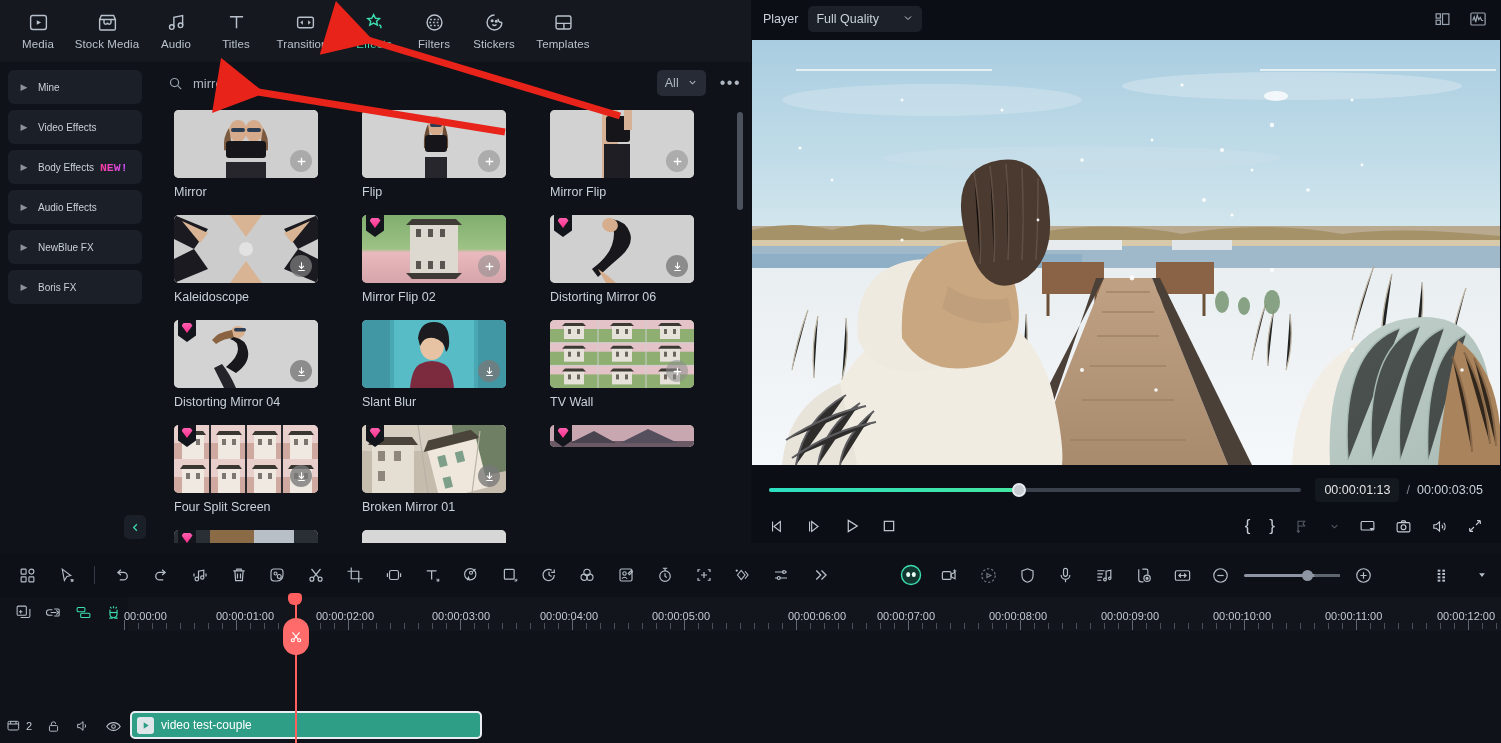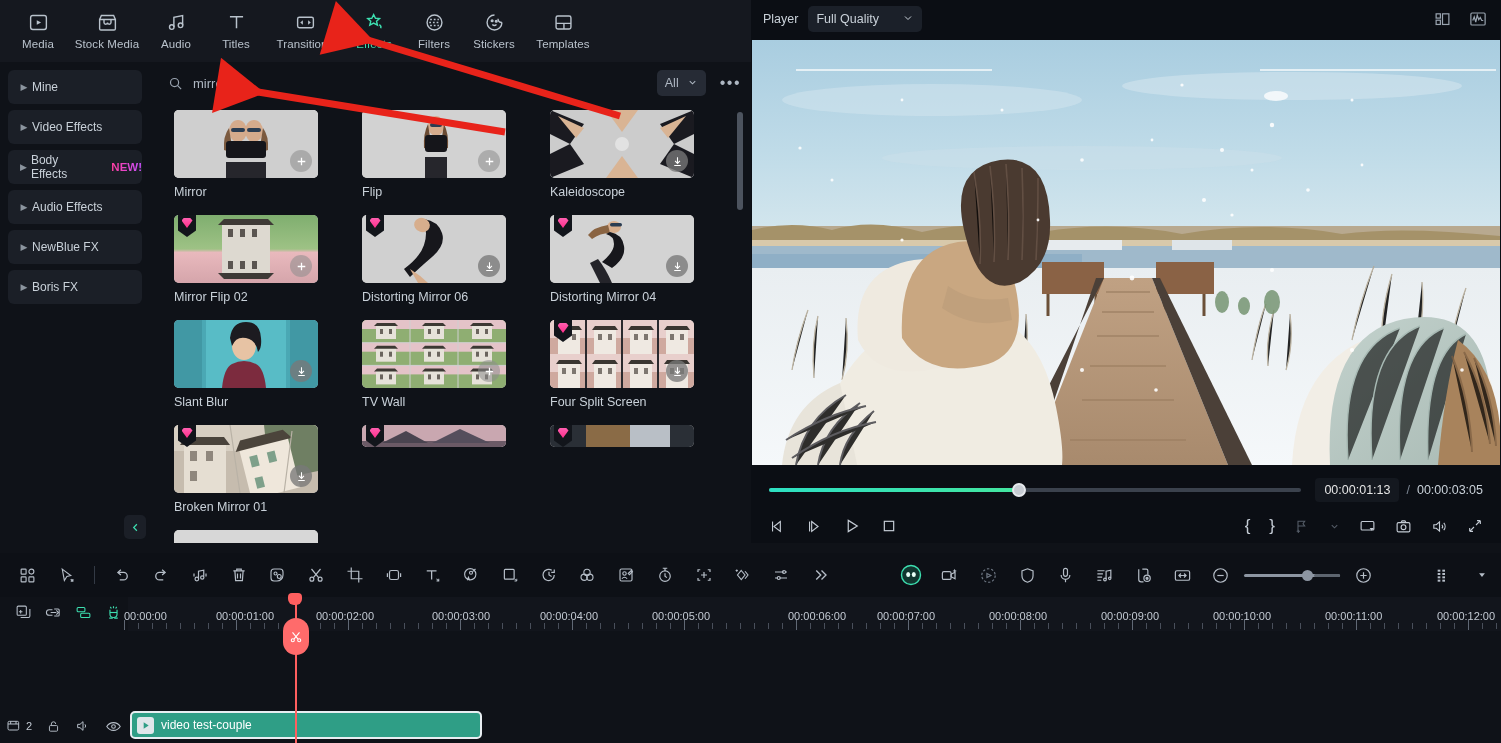--- a/index.html
+++ b/index.html
@@ -35,25 +35,25 @@
   }
   .catitem {
     height: 34px; margin: 0 8px 6px 8px; border-radius: 6px;
     background: #1b1f27; display: flex; align-items: center;
     padding-left: 8px; cursor: pointer;
   }
   .catitem .caret {
     width: 16px; color: #8b949e; font-size: 9px; line-height: 1;
     display:flex; align-items:center; justify-content:center;
   }
-  .catitem .catlabel { font-size: 12px; color: #c9d1d9; }
+  .catitem .catlabel { font-size: 10px; color: #c9d1d9; margin-left: 6px; }
   .badge-new {
-    margin-left: 18px; font-size: 11.5px; font-weight: bold;
+    margin-left: 6px; font-size: 11.5px; font-weight: bold;
     background: linear-gradient(90deg,#ff3d9e,#c850ff);
-    -webkit-background-clip: text; background-clip: text; color: transparent;
+    -webkit-background-clip: text; background-clip: text; color: transparent; font-family: Liberation Mono, monospace;
   }
   .collapse-btn {
     position: absolute; left: 124px; top: 515px; width: 22px; height: 24px;
     background: #1b1f27; border-radius: 5px; display:flex;
     align-items:center; justify-content:center; color:#3ddfb0; cursor:pointer;
   }
 
   
   .browser {
     position: absolute; left: 150px; top: 62px; width: 601px; height: 481px;
@@ -408,20 +408,39 @@
             </svg>
             <div class="act plain">
               <svg width="13" height="13" viewBox="0 0 24 24" stroke="currentColor" stroke-width="2.4" fill="none">
                   <path d="M12 5v14M5 12h14"></path>
                 </svg>
             </div>
           </div>
           <div class="name">Flip</div>
         </div>
 
+        <div class="cell">
+          <div class="thumb">
+            <svg class="ph" viewBox="0 0 144 68" preserveAspectRatio="none">
+              <rect width="144" height="68" fill="#d2d2d2"></rect>
+              <g>
+                  <path d="M52 0h16v68h-16z" fill="#d7b195"></path>
+              <rect x="56" y="6" width="24" height="26" rx="3" fill="#15151a"></rect>
+              <rect x="54" y="34" width="26" height="34" fill="#1e1e24"></rect>
+              <path d="M74 0h8v20h-8z" fill="#d7b195"></path>
+                </g>
+            </svg>
+            <div class="act plain">
+              <svg width="13" height="13" viewBox="0 0 24 24" stroke="currentColor" stroke-width="2.4" fill="none">
+                  <path d="M12 5v14M5 12h14"></path>
+                </svg>
+            </div>
+          </div>
+          <div class="name">Mirror Flip</div>
+        </div>
 
         <div class="cell">
           <div class="thumb">
             <svg class="ph" viewBox="0 0 144 68" preserveAspectRatio="none">
               <rect width="144" height="68" fill="#cccccc"></rect>
               <g fill="#1a1a20">
                 <path d="M0 0l34 14-14 20L0 24z"></path>
                   <path d="M144 0l-34 14 14 20 20-10z"></path>
                 <path d="M0 68l34-14-14-20L0 44z"></path>
                   <path d="M144 68l-34-14 14-20 20 10z"></path>

